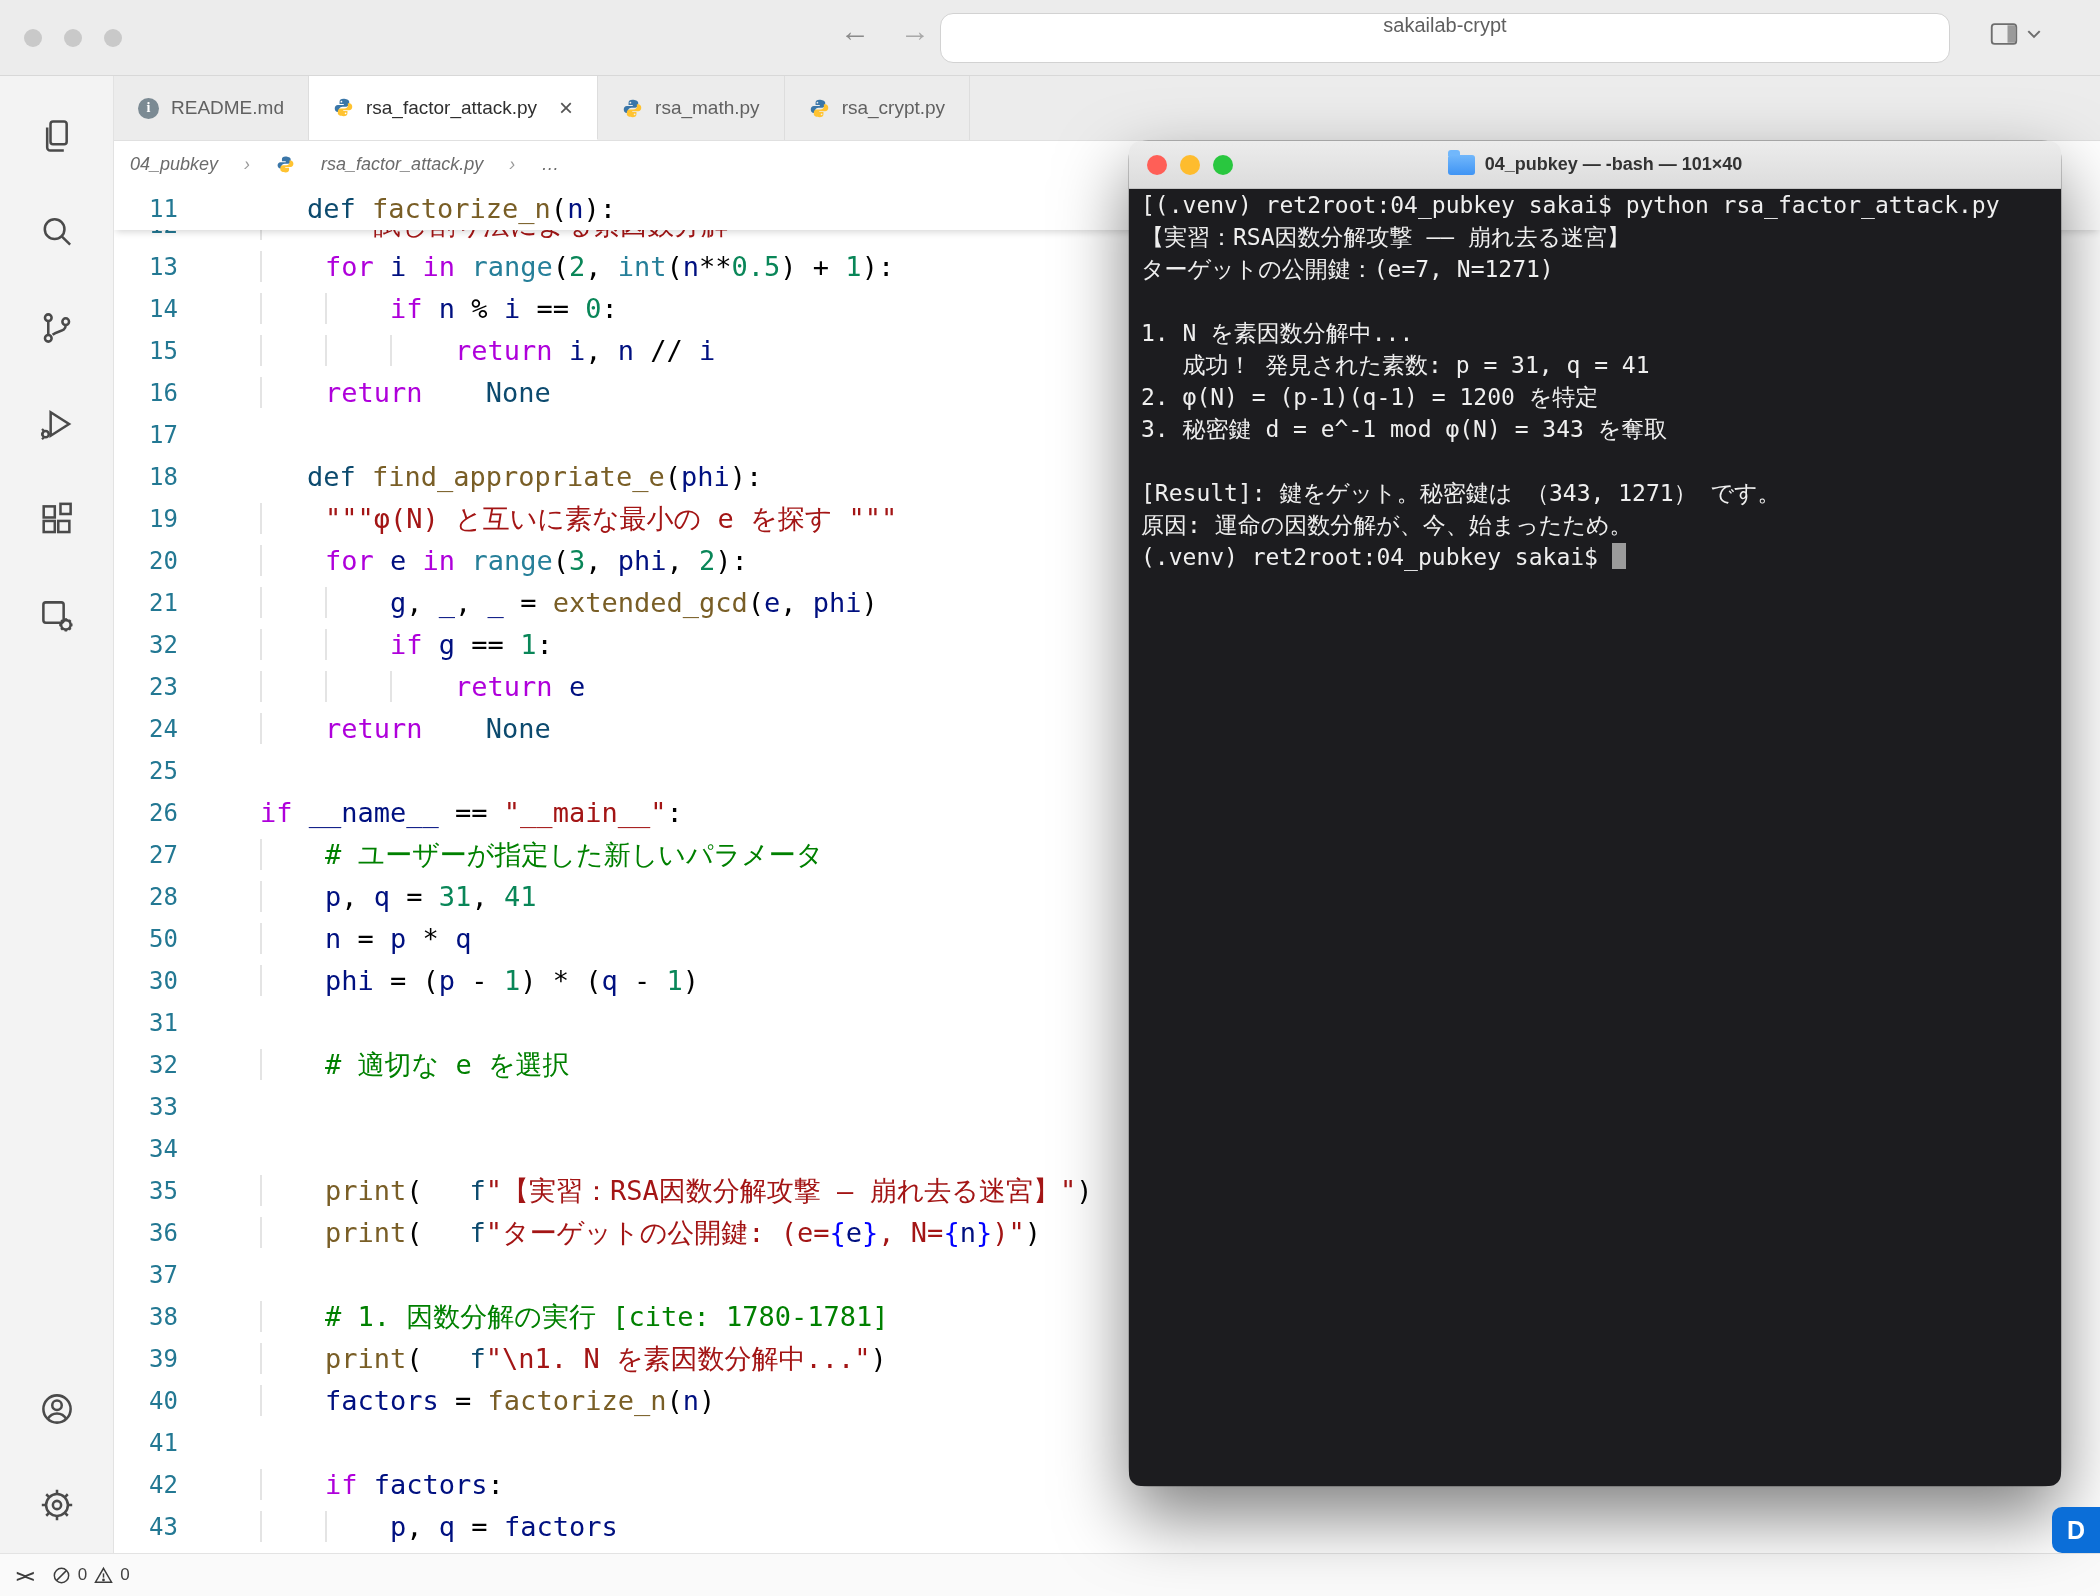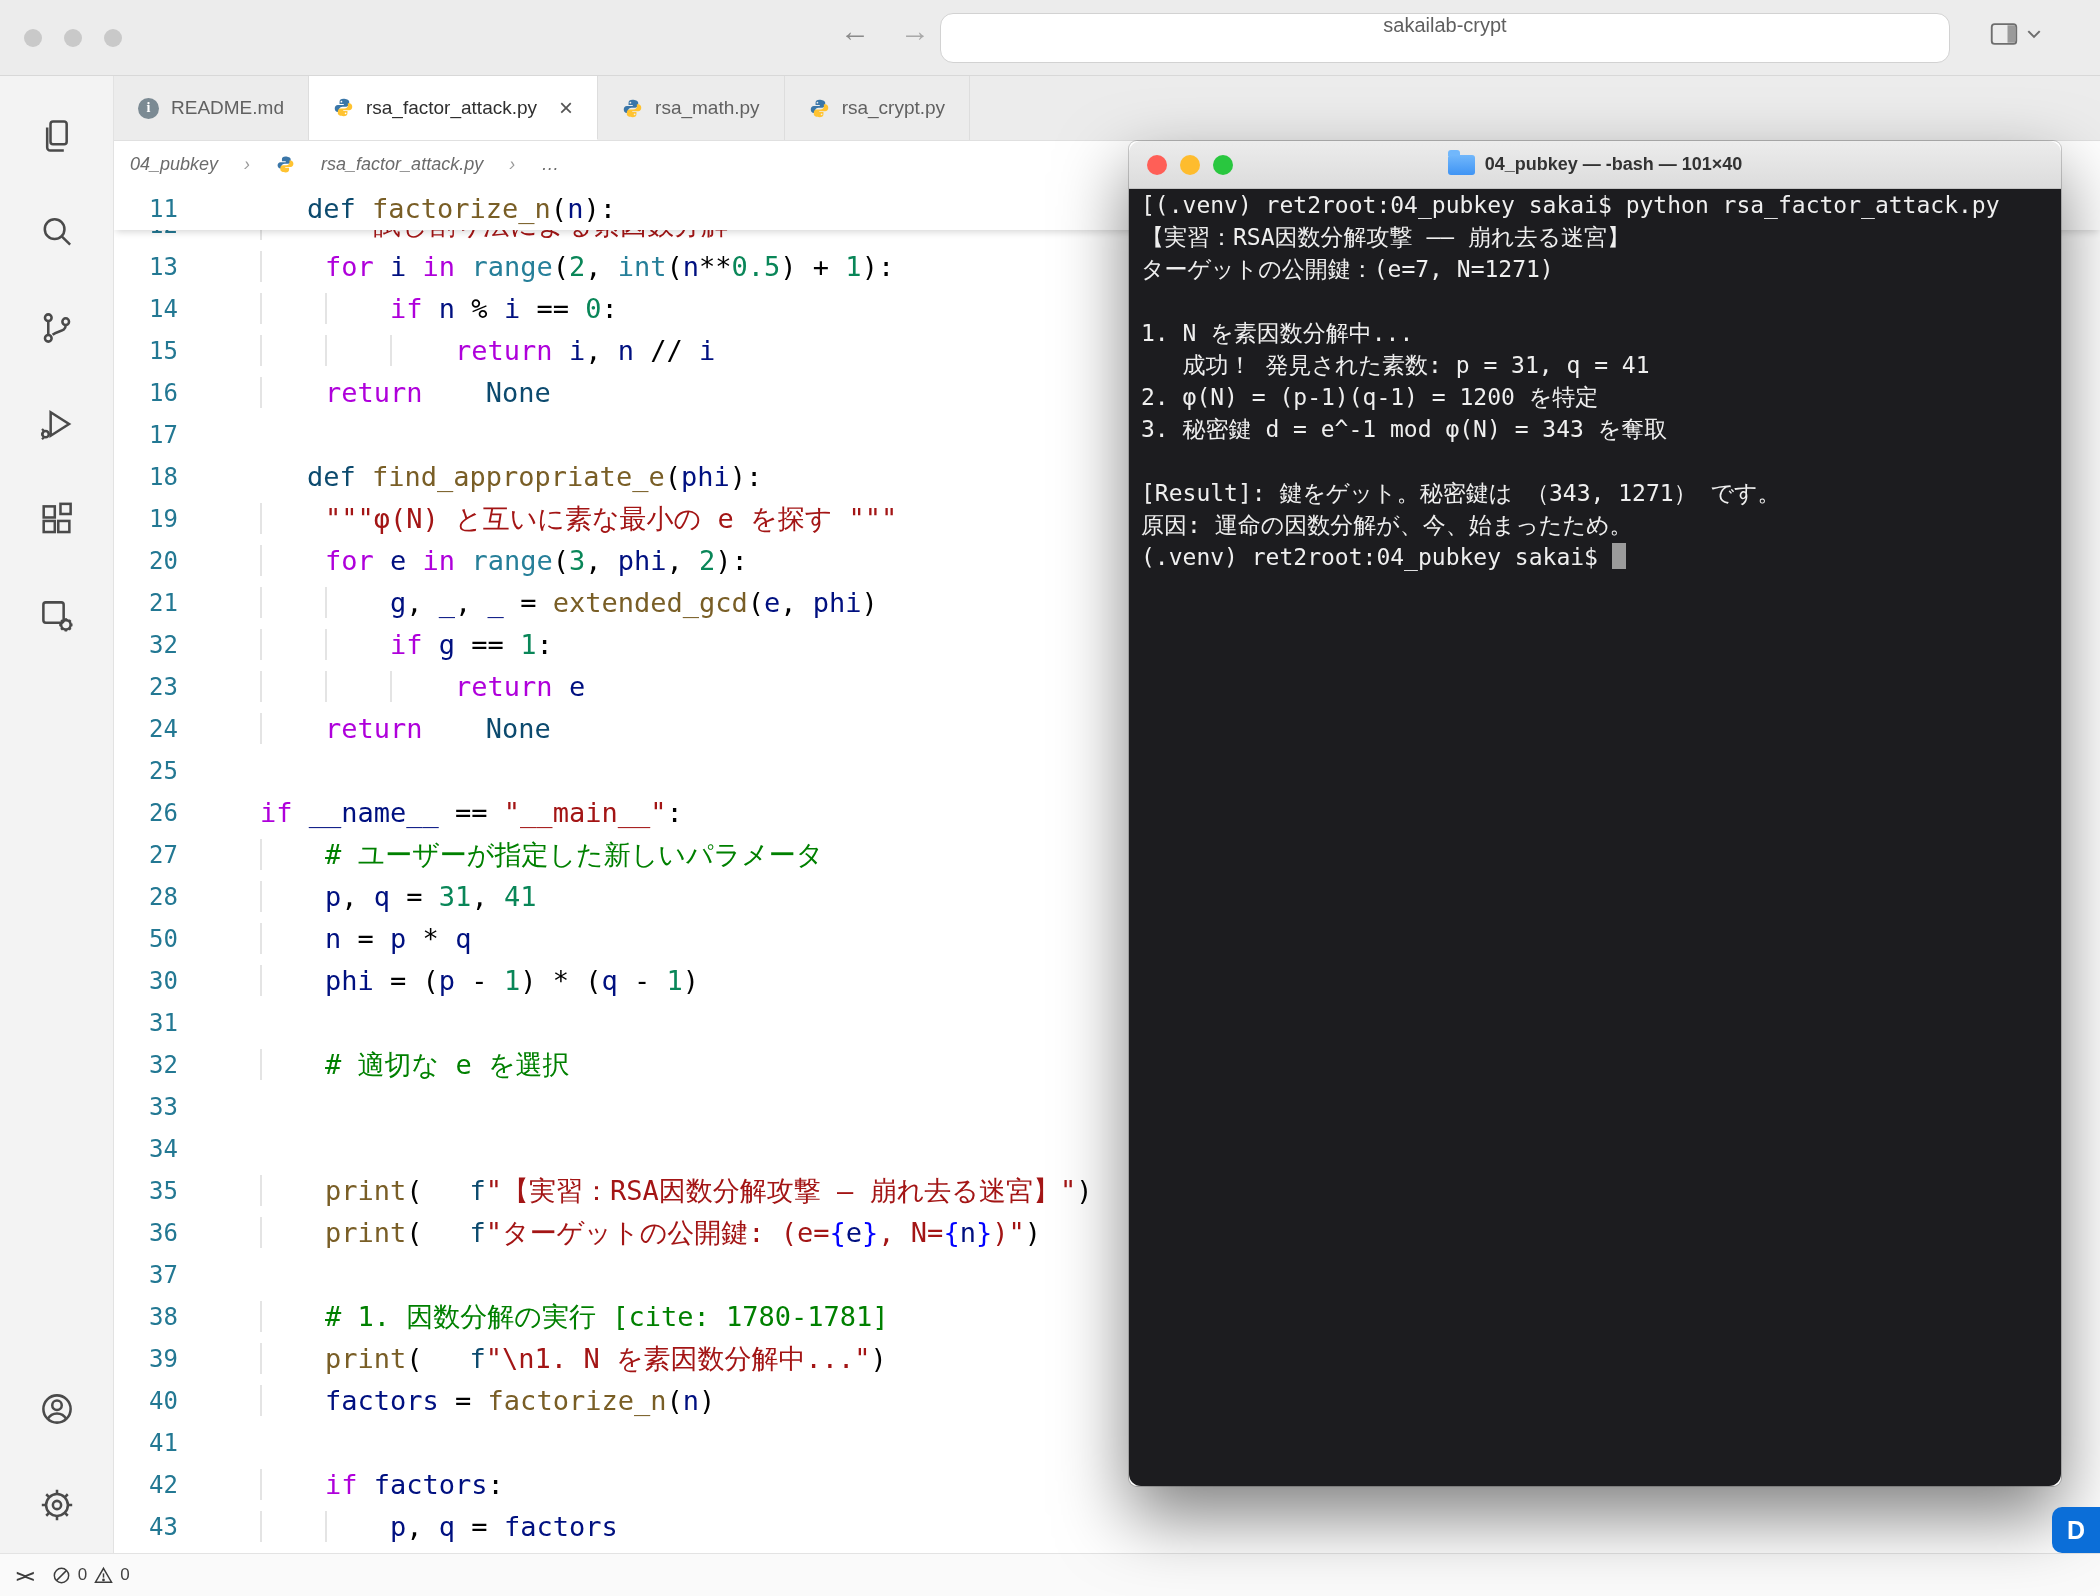--- a/index.html
+++ b/index.html
@@ -50,21 +50,21 @@
   .tok-br  { color:#0000ff; }
   .tok-txt { color:#000000; }
 
   .status-bar { position:absolute; left:0; bottom:0; width:2100px; height:43px; background:#fafafa; border-top:1px solid #e3e3e3; display:flex; align-items:center; padding:0 16px; gap:20px; font-size:17px; color:#424242; z-index:20; }
   .sb-group { display:flex; align-items:center; gap:7px; }
   .sb-group svg { stroke:#3d3d3d; fill:none; stroke-width:1.4; }
   .remote-glyph { font-family:"DejaVu Sans Mono", monospace; font-weight:bold; letter-spacing:-3px; font-size:18px; color:#3d3d3d; }
   .floating-d { position:absolute; right:0; bottom:43px; width:48px; height:46px; background:#0b6ed8; border-radius:10px 0 0 10px; color:#fff; font-weight:bold; font-size:25px; display:flex; align-items:center; justify-content:center; z-index:60; }
 
   
-  .terminal { position:absolute; left:1129px; top:141px; width:932px; height:1345px; z-index:40; border-radius:8px; box-shadow:0 30px 70px rgba(0,0,0,.5), 0 0 0 1px rgba(0,0,0,.18); display:flex; flex-direction:column; }
+  .terminal { position:absolute; left:1129px; top:141px; width:932px; height:1345px; z-index:40; border-radius:19px; box-shadow:0 30px 70px rgba(0,0,0,.5), 0 0 0 1px rgba(0,0,0,.18); display:flex; flex-direction:column; }
   .term-titlebar { height:48px; background:linear-gradient(#ececec,#dcdcdc); border-bottom:1px solid #c3c3c3; border-radius:12px 12px 0 0; position:relative; display:flex; align-items:center; justify-content:center; gap:10px; }
   .term-traffic { position:absolute; left:18px; top:14px; display:flex; gap:13px; }
   .term-traffic span { width:20px; height:20px; border-radius:50%; display:block; }
   .tl-red { background:#ff5f57; } .tl-yellow { background:#febc2e; } .tl-green { background:#29c73f; }
   .term-title { font-size:18px; font-weight:bold; color:#333; }
   .folder-ic { position:relative; width:27px; height:20px; background:linear-gradient(#71b7fb,#3f94f4); border-radius:3px; }
   .folder-ic::before { content:""; position:absolute; left:0; top:-5px; width:12px; height:6px; background:#71b7fb; border-radius:3px 3px 0 0; }
   .term-body { flex:1; background:#1c1c1f; border-radius:0 0 12px 12px; padding:0 12px; font-family:"DejaVu Sans Mono", monospace; font-size:23px; color:#efefef; overflow:hidden; }
   .term-line { min-height:32px; line-height:32px; white-space:pre; }
   .term-cursor { display:inline-block; width:14px; height:26px; background:#9b9b9b; vertical-align:-4px; }

